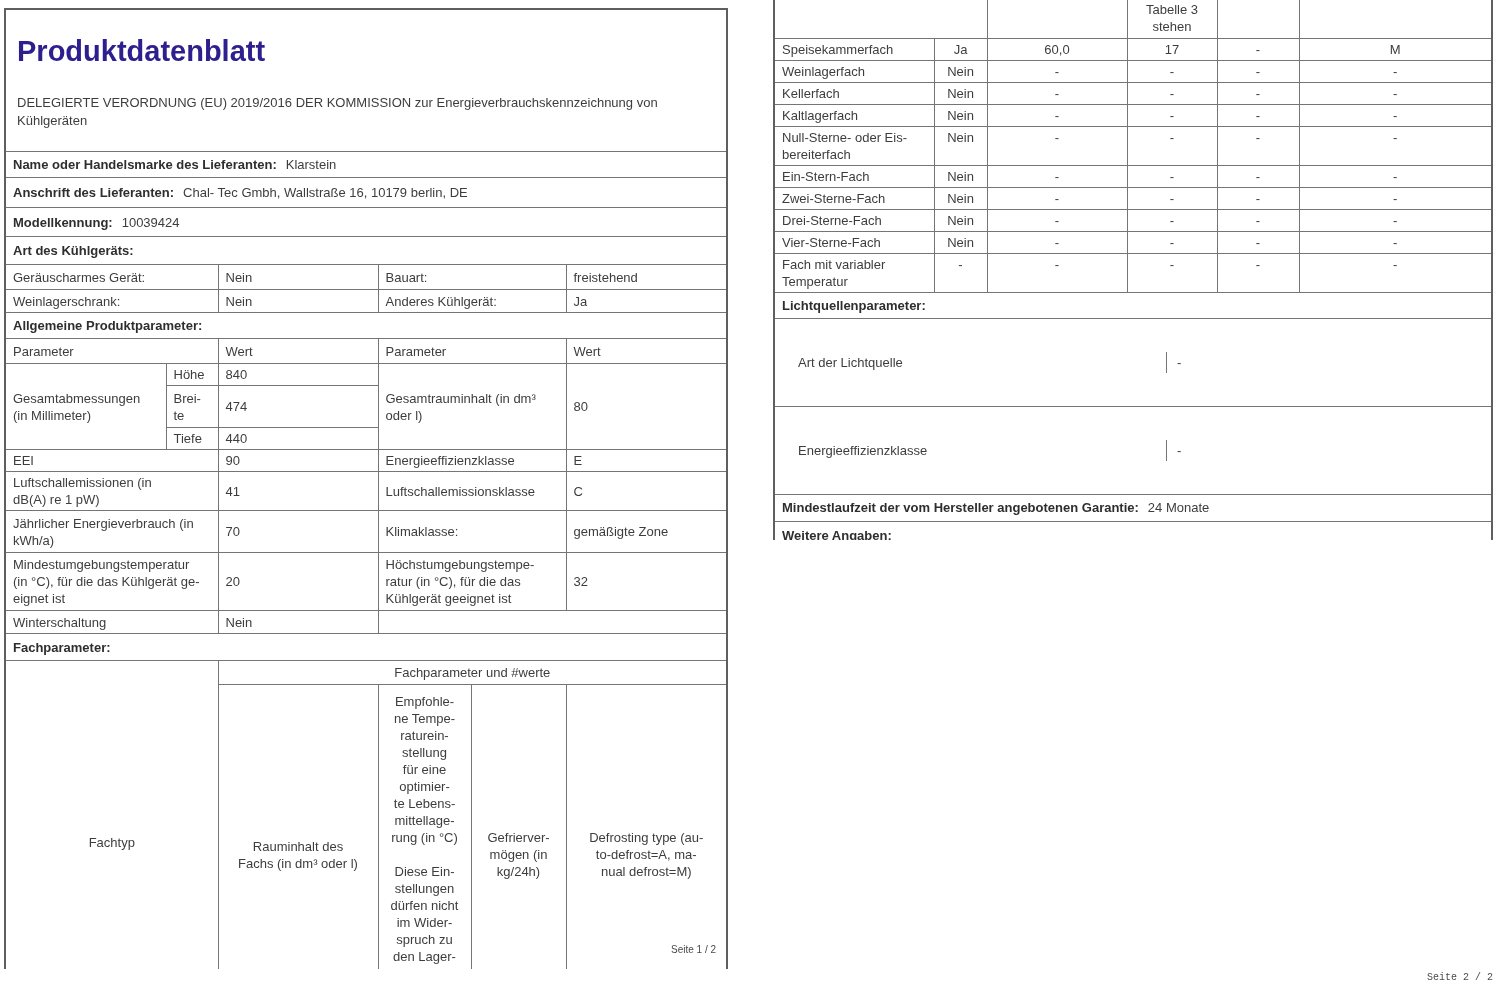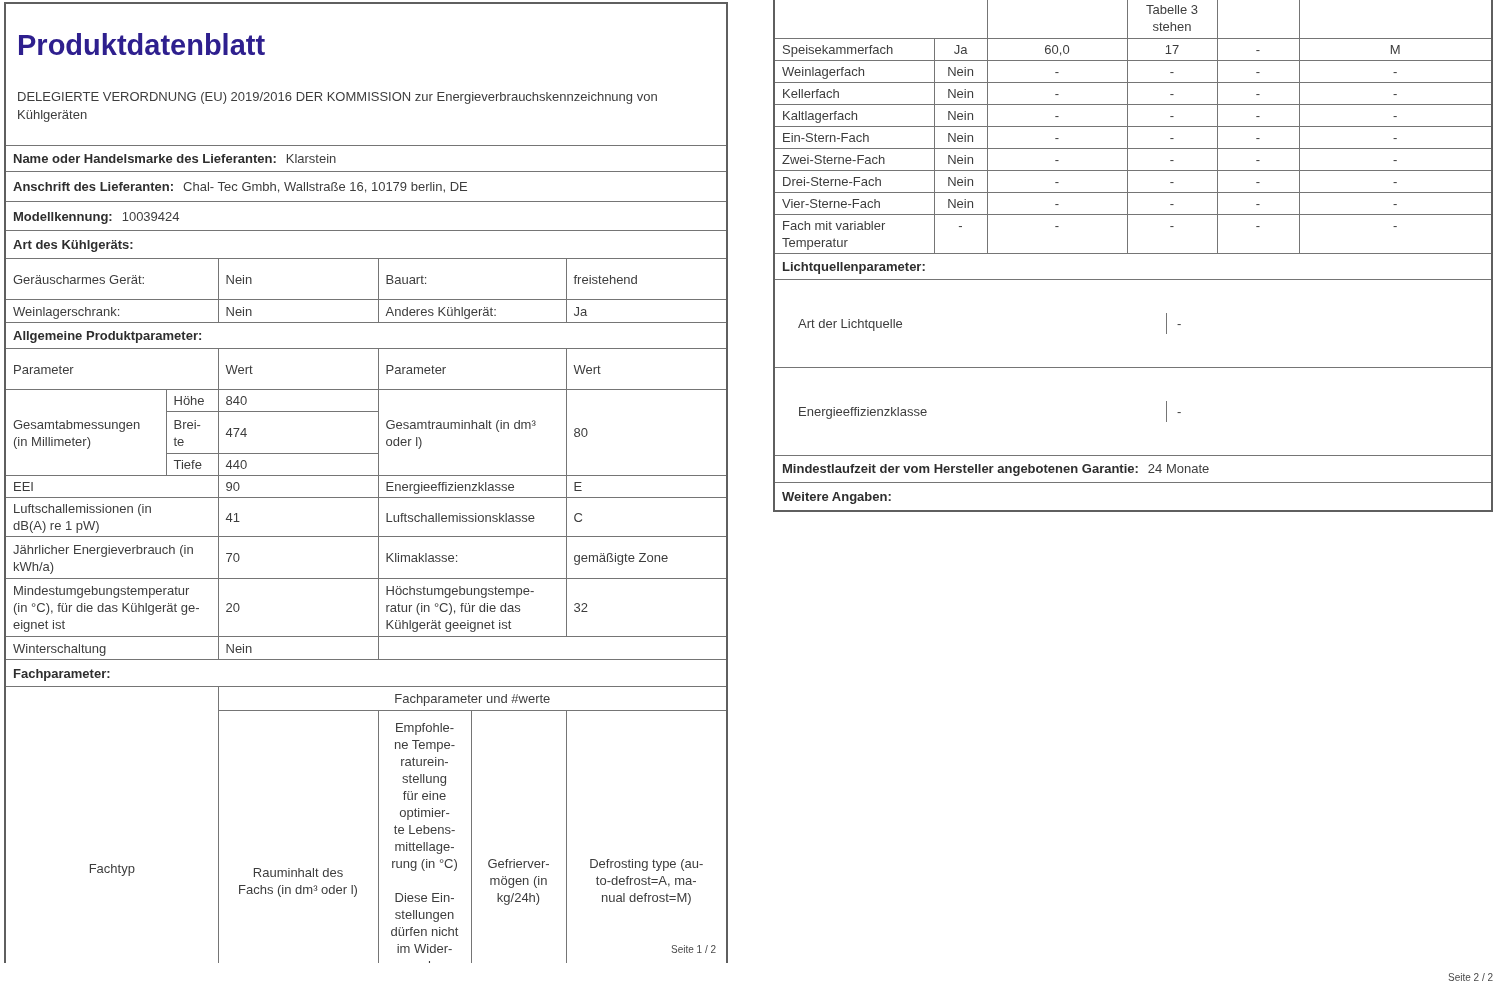--- a/index.html
+++ b/index.html
@@ -1,56 +1,56 @@
 <!DOCTYPE html>
 <html><head>
 <meta charset="utf-8">
 <style>
   html,body{margin:0;padding:0;}
   body{
     width:1500px;height:987px;position:relative;background:#ffffff;
     font-family:"Liberation Sans", sans-serif;color:#3d3d3d;
   }
   .pagewrap{position:absolute;overflow:hidden;background:#fff;}
-  #page1-wrap{left:4px;top:2px;width:726px;height:961px;}
+  #page1-wrap{left:4px;top:8px;width:726px;height:961px;}
   #page2-wrap{left:773px;top:0px;width:722px;height:540px;}
   table{border-collapse:collapse;table-layout:fixed;background:#fff;}
   #t1{width:722px;border:2px solid #5f5f5f;}
   #t2{width:718px;border:2px solid #5f5f5f;margin-top:-3px;}
   td{
     border:1px solid #757575;
     font-size:13px;line-height:17px;
     padding:2px 7px;vertical-align:middle;
     white-space:pre-line;overflow:hidden;
   }
   .c{text-align:center;}
   .sec{font-weight:700;color:#2e2e2e;}
   .bl{font-weight:700;color:#2e2e2e;}
   .bv{margin-left:9px;}
   .title-cell{vertical-align:top;padding:7px 11px 4px 11px;}
   .doc-title{font-size:29px;line-height:35px;font-weight:700;letter-spacing:0px;margin:0 0 8px 0;}
   .doc-subtitle{font-size:13px;line-height:18px;}
   
-  .h22{height:22px}.h23{height:23px}.h24{height:24px}.h25{height:41px}
+  .h22{height:22px}.h23{height:23px}.h24{height:24px}.h25{height:25px}
   .h26{height:26px}.h27{height:27px}.h28{height:28px}.h29{height:29px}
   .h30{height:30px}.h38{height:38px}.h40{height:40px}.h42{height:42px}.h58{height:58px}.h88{height:88px}
   .tall{height:341px}
   .tall td{vertical-align:middle;}
   
   #p2-body td{vertical-align:top;}
   
   td.nopad{padding:16px;}
   .ls{display:flex;align-items:center;height:100%;}
   .ls-l{width:361px;border-right:1px solid #757575;padding:2px 7px;align-self:stretch;display:flex;align-items:center;}
   .ls-r{flex:1;padding:2px 10px;}
   .footer{
     position:absolute;font-size:10px;color:#4a4a4a;text-align:right;
   }
   #footer1{left:420px;top:944px;width:296px;}
-  #footer2{left:1199px;top:972px;width:294px;}
+  #footer2{left:1199px;top:972px;width:294px;font-family:Liberation Mono, monospace;}
 </style>
 </head>
 <body>
 
 <div id="page1-wrap" class="pagewrap">
 <table id="t1">
   <colgroup>
     <col style="width:161px">
         <col style="width:52px">
         <col style="width:160px">
@@ -239,20 +239,29 @@
   </tr>
         <tr>
     <td>Kaltlagerfach</td>
     <td class="c">Nein</td>
     <td class="c">-</td>
     <td class="c">-</td>
     <td class="c">-</td>
     <td class="c">-</td>
   </tr>
         <tr>
+    <td>Null-Sterne- oder Eis-
+bereiterfach</td>
+    <td class="c">Nein</td>
+    <td class="c">-</td>
+    <td class="c">-</td>
+    <td class="c">-</td>
+    <td class="c">-</td>
+  </tr>
+        <tr>
     <td>Ein-Stern-Fach</td>
     <td class="c">Nein</td>
     <td class="c">-</td>
     <td class="c">-</td>
     <td class="c">-</td>
     <td class="c">-</td>
   </tr>
         <tr>
     <td>Zwei-Sterne-Fach</td>
     <td class="c">Nein</td>

